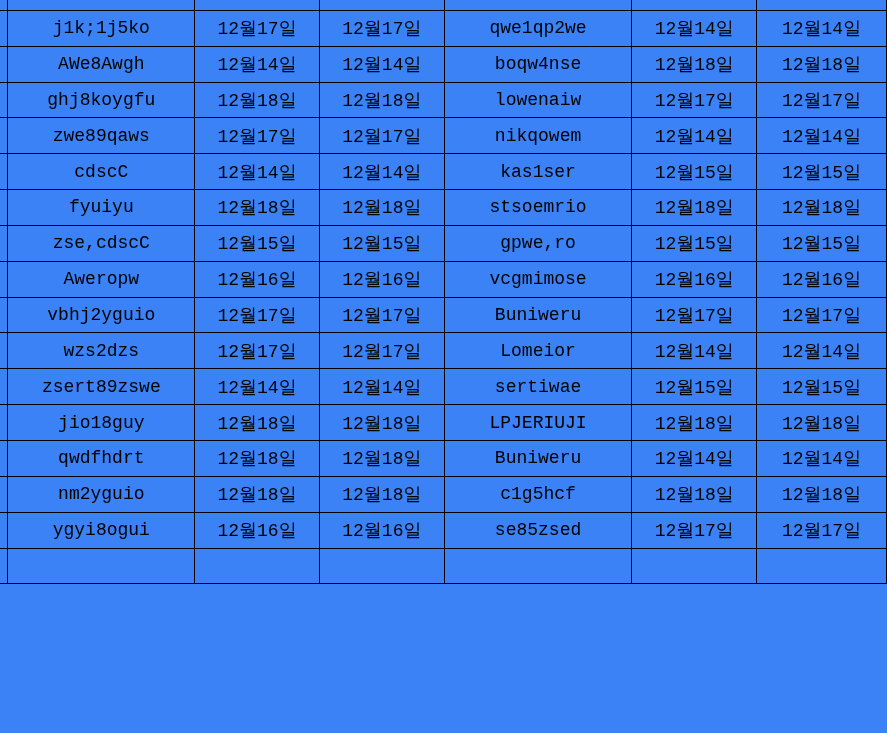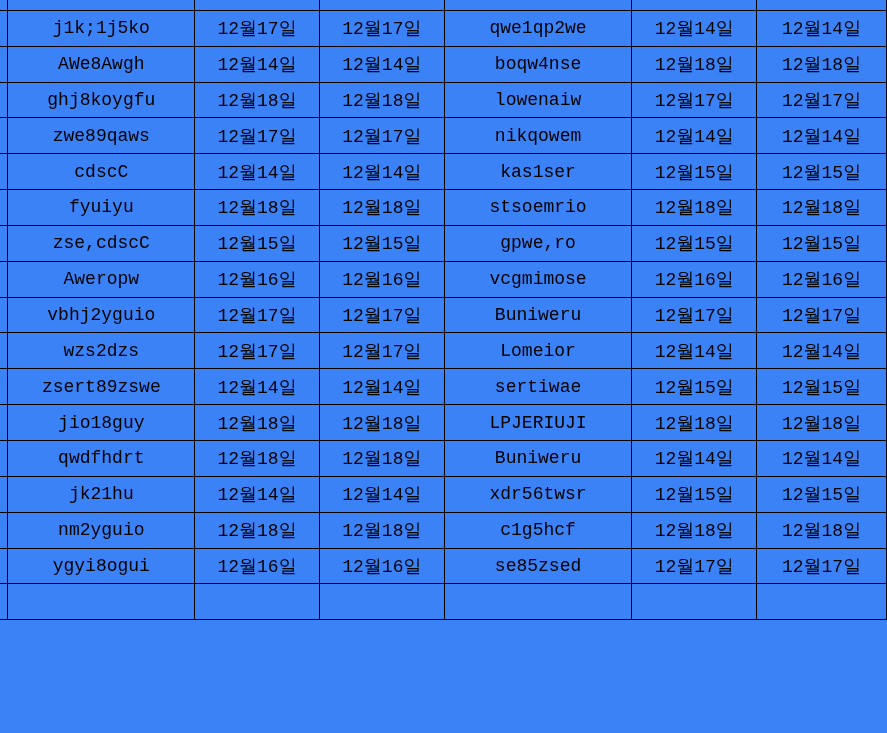--- a/index.html
+++ b/index.html
@@ -183,29 +183,20 @@
           <td class="edge-sliver"></td>
           <td>qwdfhdrt</td>
           <td>12월18일</td>
           <td>12월18일</td>
           <td>Buniweru</td>
           <td>12월14일</td>
           <td>12월14일</td>
         </tr>
         <tr class="data-row">
           <td class="edge-sliver"></td>
-          <td>jk21hu</td>
-          <td>12월14일</td>
-          <td>12월14일</td>
-          <td>xdr56twsr</td>
-          <td>12월15일</td>
-          <td>12월15일</td>
-        </tr>
-        <tr class="data-row">
-          <td class="edge-sliver"></td>
           <td>nm2yguio</td>
           <td>12월18일</td>
           <td>12월18일</td>
           <td>c1g5hcf</td>
           <td>12월18일</td>
           <td>12월18일</td>
         </tr>
         <tr class="data-row">
           <td class="edge-sliver"></td>
           <td>ygyi8ogui</td>

